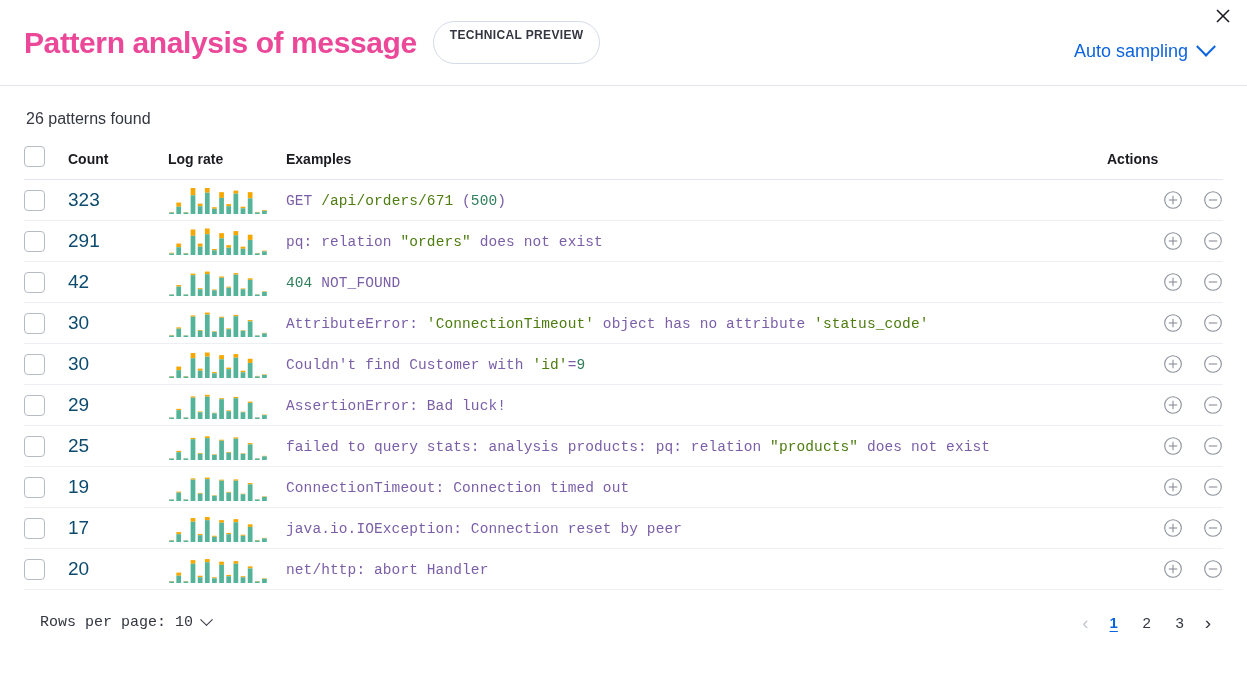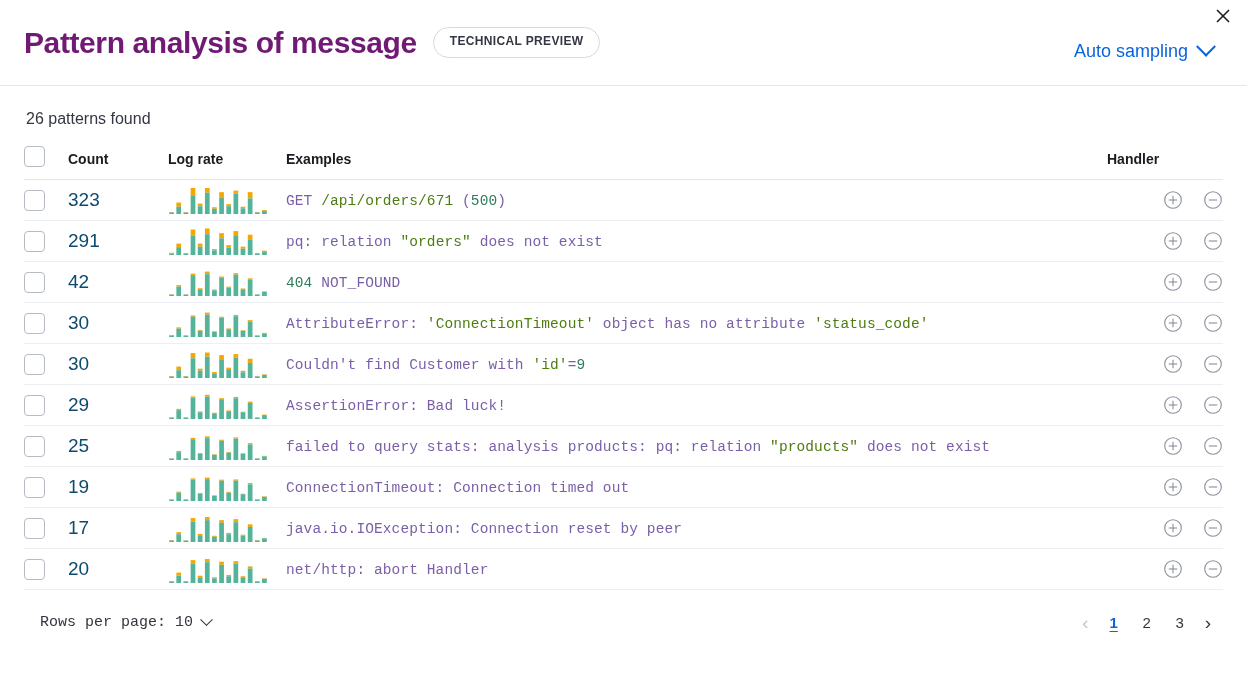--- a/index.html
+++ b/index.html
@@ -18,28 +18,28 @@
     height: 86px;
     border-bottom: 1px solid #e3e6ec;
     display: flex;
     align-items: center;
     padding: 0 24px;
   }
   .title {
     font-size: 30px;
     font-weight: 700;
     letter-spacing: -0.4px;
-    color: #701a75;
+    color: #ec4899;
     white-space: nowrap;
   }
   .badge {
     margin-left: 16px;
     border: 1px solid #d3dae6;
     border-radius: 999px;
-    padding: 7px 16px 10px;
+    padding: 7px 16px 22px;
     font-size: 12px;
     font-weight: 700;
     letter-spacing: 0.35px;
     color: #343741;
     background: #fff;
     white-space: nowrap;
     line-height: 1;
   }
   .header-right {
     margin-left: auto;
@@ -217,21 +217,21 @@
         <col class="col-act">
     </colgroup>
     <thead>
       <tr>
         <th>
           <span class="cbox"></span>
         </th>
         <th>Count</th>
         <th>Log rate</th>
         <th>Examples</th>
-        <th class="th-actions">Handler</th>
+        <th class="th-actions">Actions</th>
       </tr>
     </thead>
     <tbody id="tbody">
         <tr>
           <td>
             <span class="cbox"></span>
           </td>
           <td><span class="count-val">323</span></td>
           <td><span><svg class="spark" viewBox="0 0 100 28" preserveAspectRatio="none">
                 <rect x="1.21" y="25.98" width="4.71" height="0.52" fill="#f5a700"></rect>

